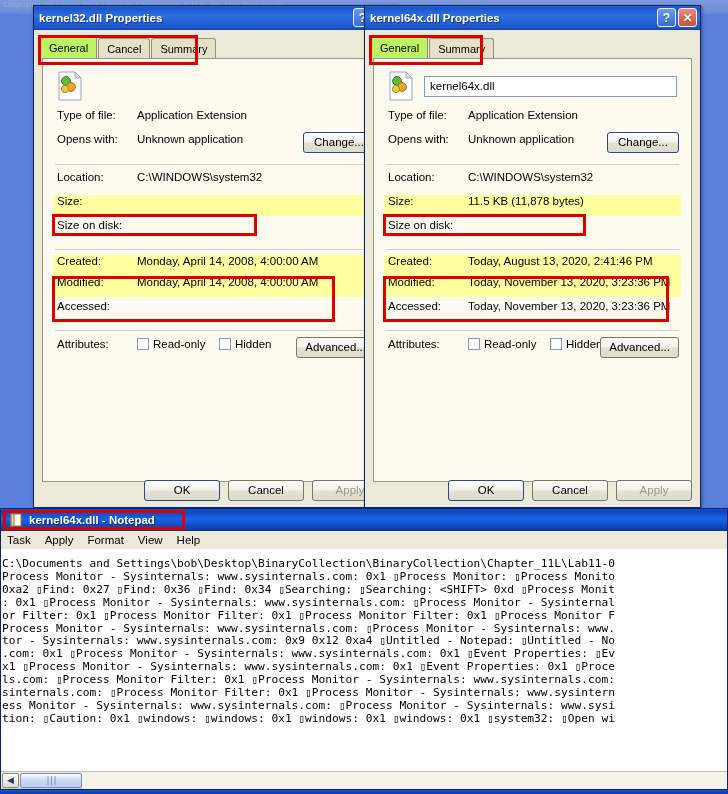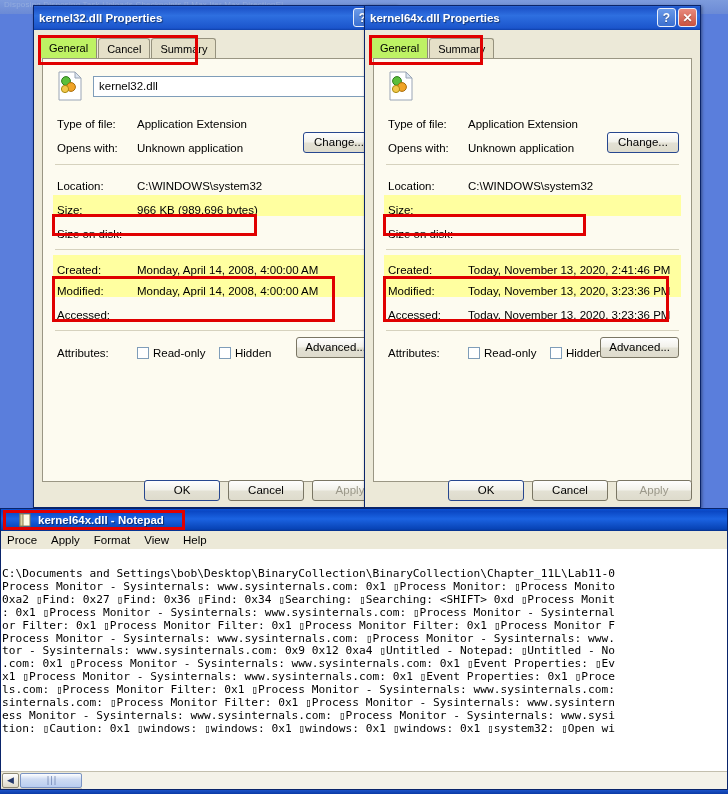--- a/index.html
+++ b/index.html
@@ -101,21 +101,21 @@
     height: 21px;
     background: #fff;
     border: 1px solid #7f9db9;
     display:flex; align-items:center;
     padding-left: 5px;
     font-size: 11.5px; color:#000;
     margin-right: 4px;
   }
   .hr { border:0; border-top:1px solid #d6d2be; margin: 5px 2px; height:0; }
 
-  .frow { display:flex; align-items:flex-end; min-height: 21px; font-size:11.5px; color:#000; position:relative; }
+  .frow { display:flex; align-items:flex-start; min-height: 21px; font-size:11.5px; color:#000; position:relative; }
   .flabel { width: 84px; flex:0 0 84px; padding-left:4px; }
   .fval { flex:1 1 auto; }
   .frow.hl { background: #ffffa0; }
 
   .btn {
     font-size: 11.5px;
     background: linear-gradient(180deg,#fefefe 0%, #f2f1ea 48%, #e3e1d4 52%, #dedbcc 100%);
     border: 1px solid #7a7664;
     border-radius: 3px;
     padding: 2px 8px;
@@ -139,39 +139,39 @@
 
   
   #notepad {
     position:absolute;
     background:#d4d0c8;
     border:1px solid #0a246a;
   }
   .np-title {
     height:22px;
     background: linear-gradient(180deg,#0b52d6 0%, #0a47c4 10%, #1b63e2 45%, #0742b4 92%, #062f86 100%);
-    display:flex; align-items:center; padding-left:18px; position:relative;
+    display:flex; align-items:center; padding-left:9px; position:relative;
   }
   .np-ico {
     width:13px;height:14px;margin-right:6px;position:relative;flex:0 0 auto;
   }
   .np-title .ttl { color:#fff; font-weight:bold; font-size:11.5px; text-shadow:1px 1px 1px rgba(0,0,0,.5); }
   .np-menu {
     height:18px; background:#ece9d8; display:flex; align-items:center;
     padding-left:6px; gap:14px; font-size:11.5px; color:#000;
   }
   .np-body {
     background:#fff;
     font-family: "DejaVu Sans Mono", monospace;
     font-size: 11.2px;
     line-height: 12.9px;
     color:#000;
     overflow:hidden;
     white-space: pre;
-    padding: 19px 0 0 1px;
+    padding: 9px 0 0 1px;
     position:relative;
   }
   .np-hscroll {
     height:17px; background:#ece9d8; border-top:1px solid #c3bfae;
     display:flex; align-items:center; position:relative;
   }
   .sb-arrow {
     width:17px;height:15px;margin:1px;
     background: linear-gradient(180deg,#fefefe,#dedacb);
     border:1px solid #8d8975; border-radius:2px;
@@ -223,21 +223,20 @@
         <div class="row-icon">
           <div class="fileicon">
             <svg width="26" height="30" viewBox="0 0 26 30">
               <polygon points="2,1 18,1 24,7 24,29 2,29" fill="#ffffff" stroke="#9aa5b5" stroke-width="1"></polygon>
               <polygon points="18,1 24,7 18,7" fill="#dbe4f0" stroke="#9aa5b5" stroke-width="1"></polygon>
               <circle cx="9" cy="10" r="4.4" fill="#5bbf3a" stroke="#2f7c1c" stroke-width="1"></circle>
               <circle cx="14" cy="16" r="4.4" fill="#f0a427" stroke="#a96c09" stroke-width="1"></circle>
               <circle cx="8" cy="18" r="3.6" fill="#f2c84b" stroke="#a98a10" stroke-width="1"></circle>
             </svg>
           </div>
-          <div class="namefield">kernel32.dll</div>
         </div>
 
         <div class="frow">
           <span class="flabel">Type of file:</span>
           <span class="fval">Application Extension</span>
         </div>
 
         <div class="frow" style="margin-top:3px;">
           <span class="flabel">Opens with:</span>
           <span class="fval">Unknown application</span>
@@ -246,21 +245,20 @@
 
         <div class="hr" style="margin-top:10px;"></div>
 
         <div class="frow" style="margin-top:6px;">
           <span class="flabel">Location:</span>
           <span class="fval">C:\WINDOWS\system32</span>
         </div>
 
         <div class="frow hl" style="margin-top:3px;">
           <span class="flabel">Size:</span>
-          <span class="fval">966 KB (989,696 bytes)</span>
         </div>
 
         <div class="frow" style="margin-top:3px;">
           <span class="flabel">Size on disk:</span>
         </div>
 
         <div class="hr" style="margin-top:9px;"></div>
 
         <div class="frow hl" style="margin-top:4px;">
           <span class="flabel">Created:</span>
@@ -320,20 +318,21 @@
         <div class="row-icon">
           <div class="fileicon">
             <svg width="26" height="30" viewBox="0 0 26 30">
               <polygon points="2,1 18,1 24,7 24,29 2,29" fill="#ffffff" stroke="#9aa5b5" stroke-width="1"></polygon>
               <polygon points="18,1 24,7 18,7" fill="#dbe4f0" stroke="#9aa5b5" stroke-width="1"></polygon>
               <circle cx="9" cy="10" r="4.4" fill="#5bbf3a" stroke="#2f7c1c" stroke-width="1"></circle>
               <circle cx="14" cy="16" r="4.4" fill="#f0a427" stroke="#a96c09" stroke-width="1"></circle>
               <circle cx="8" cy="18" r="3.6" fill="#f2c84b" stroke="#a98a10" stroke-width="1"></circle>
             </svg>
           </div>
+          <div class="namefield">kernel64x.dll</div>
         </div>
 
         <div class="frow">
           <span class="flabel">Type of file:</span>
           <span class="fval">Application Extension</span>
         </div>
 
         <div class="frow" style="margin-top:3px;">
           <span class="flabel">Opens with:</span>
           <span class="fval">Unknown application</span>
@@ -342,31 +341,32 @@
 
         <div class="hr" style="margin-top:10px;"></div>
 
         <div class="frow" style="margin-top:6px;">
           <span class="flabel">Location:</span>
           <span class="fval">C:\WINDOWS\system32</span>
         </div>
 
         <div class="frow hl" style="margin-top:3px;">
           <span class="flabel">Size:</span>
+          <span class="fval">11.5 KB (11,878 bytes)</span>
         </div>
 
         <div class="frow" style="margin-top:3px;">
           <span class="flabel">Size on disk:</span>
         </div>
 
         <div class="hr" style="margin-top:9px;"></div>
 
         <div class="frow hl" style="margin-top:4px;">
           <span class="flabel">Created:</span>
-          <span class="fval">Today, November 13, 2020, 2:41:46 PM</span>
+          <span class="fval">Today, August 13, 2020, 2:41:46 PM</span>
         </div>
 
         <div class="frow hl">
           <span class="flabel">Modified:</span>
           <span class="fval">Today, November 13, 2020, 3:23:36 PM</span>
         </div>
 
         <div class="frow" style="margin-top:3px;">
           <span class="flabel">Accessed:</span>
           <span class="fval">Today, November 13, 2020, 3:23:36 PM</span>
@@ -401,21 +401,21 @@
         <svg width="13" height="14" viewBox="0 0 13 14">
           <rect x="1" y="1" width="10" height="12" fill="#fdfbe7" stroke="#8a7f52" stroke-width="1"></rect>
           <rect x="1" y="1" width="3" height="12" fill="#d9d2a4" stroke="#8a7f52" stroke-width="1"></rect>
         </svg>
       </div>
       <span class="ttl">kernel64x.dll - Notepad</span>
       <div class="redbox" style="left:2px; top:1px; width:182px; height:20px;"></div>
     </div>
 
     <div class="np-menu">
-      <span>Proce</span>
+      <span>Task</span>
       <span>Apply</span>
       <span>Format</span>
       <span>View</span>
       <span>Help</span>
     </div>
 
     <div class="np-body" style="height:222px;">C:\Documents and Settings\bob\Desktop\BinaryCollection\BinaryCollection\Chapter_11L\Lab11-0
 Process Monitor - Sysinternals: www.sysinternals.com: 0x1 ▯Process Monitor: ▯Process Monito
 0xa2 ▯Find: 0x27 ▯Find: 0x36 ▯Find: 0x34 ▯Searching: ▯Searching: &lt;SHIFT&gt; 0xd ▯Process Monit
 : 0x1 ▯Process Monitor - Sysinternals: www.sysinternals.com: ▯Process Monitor - Sysinternal

